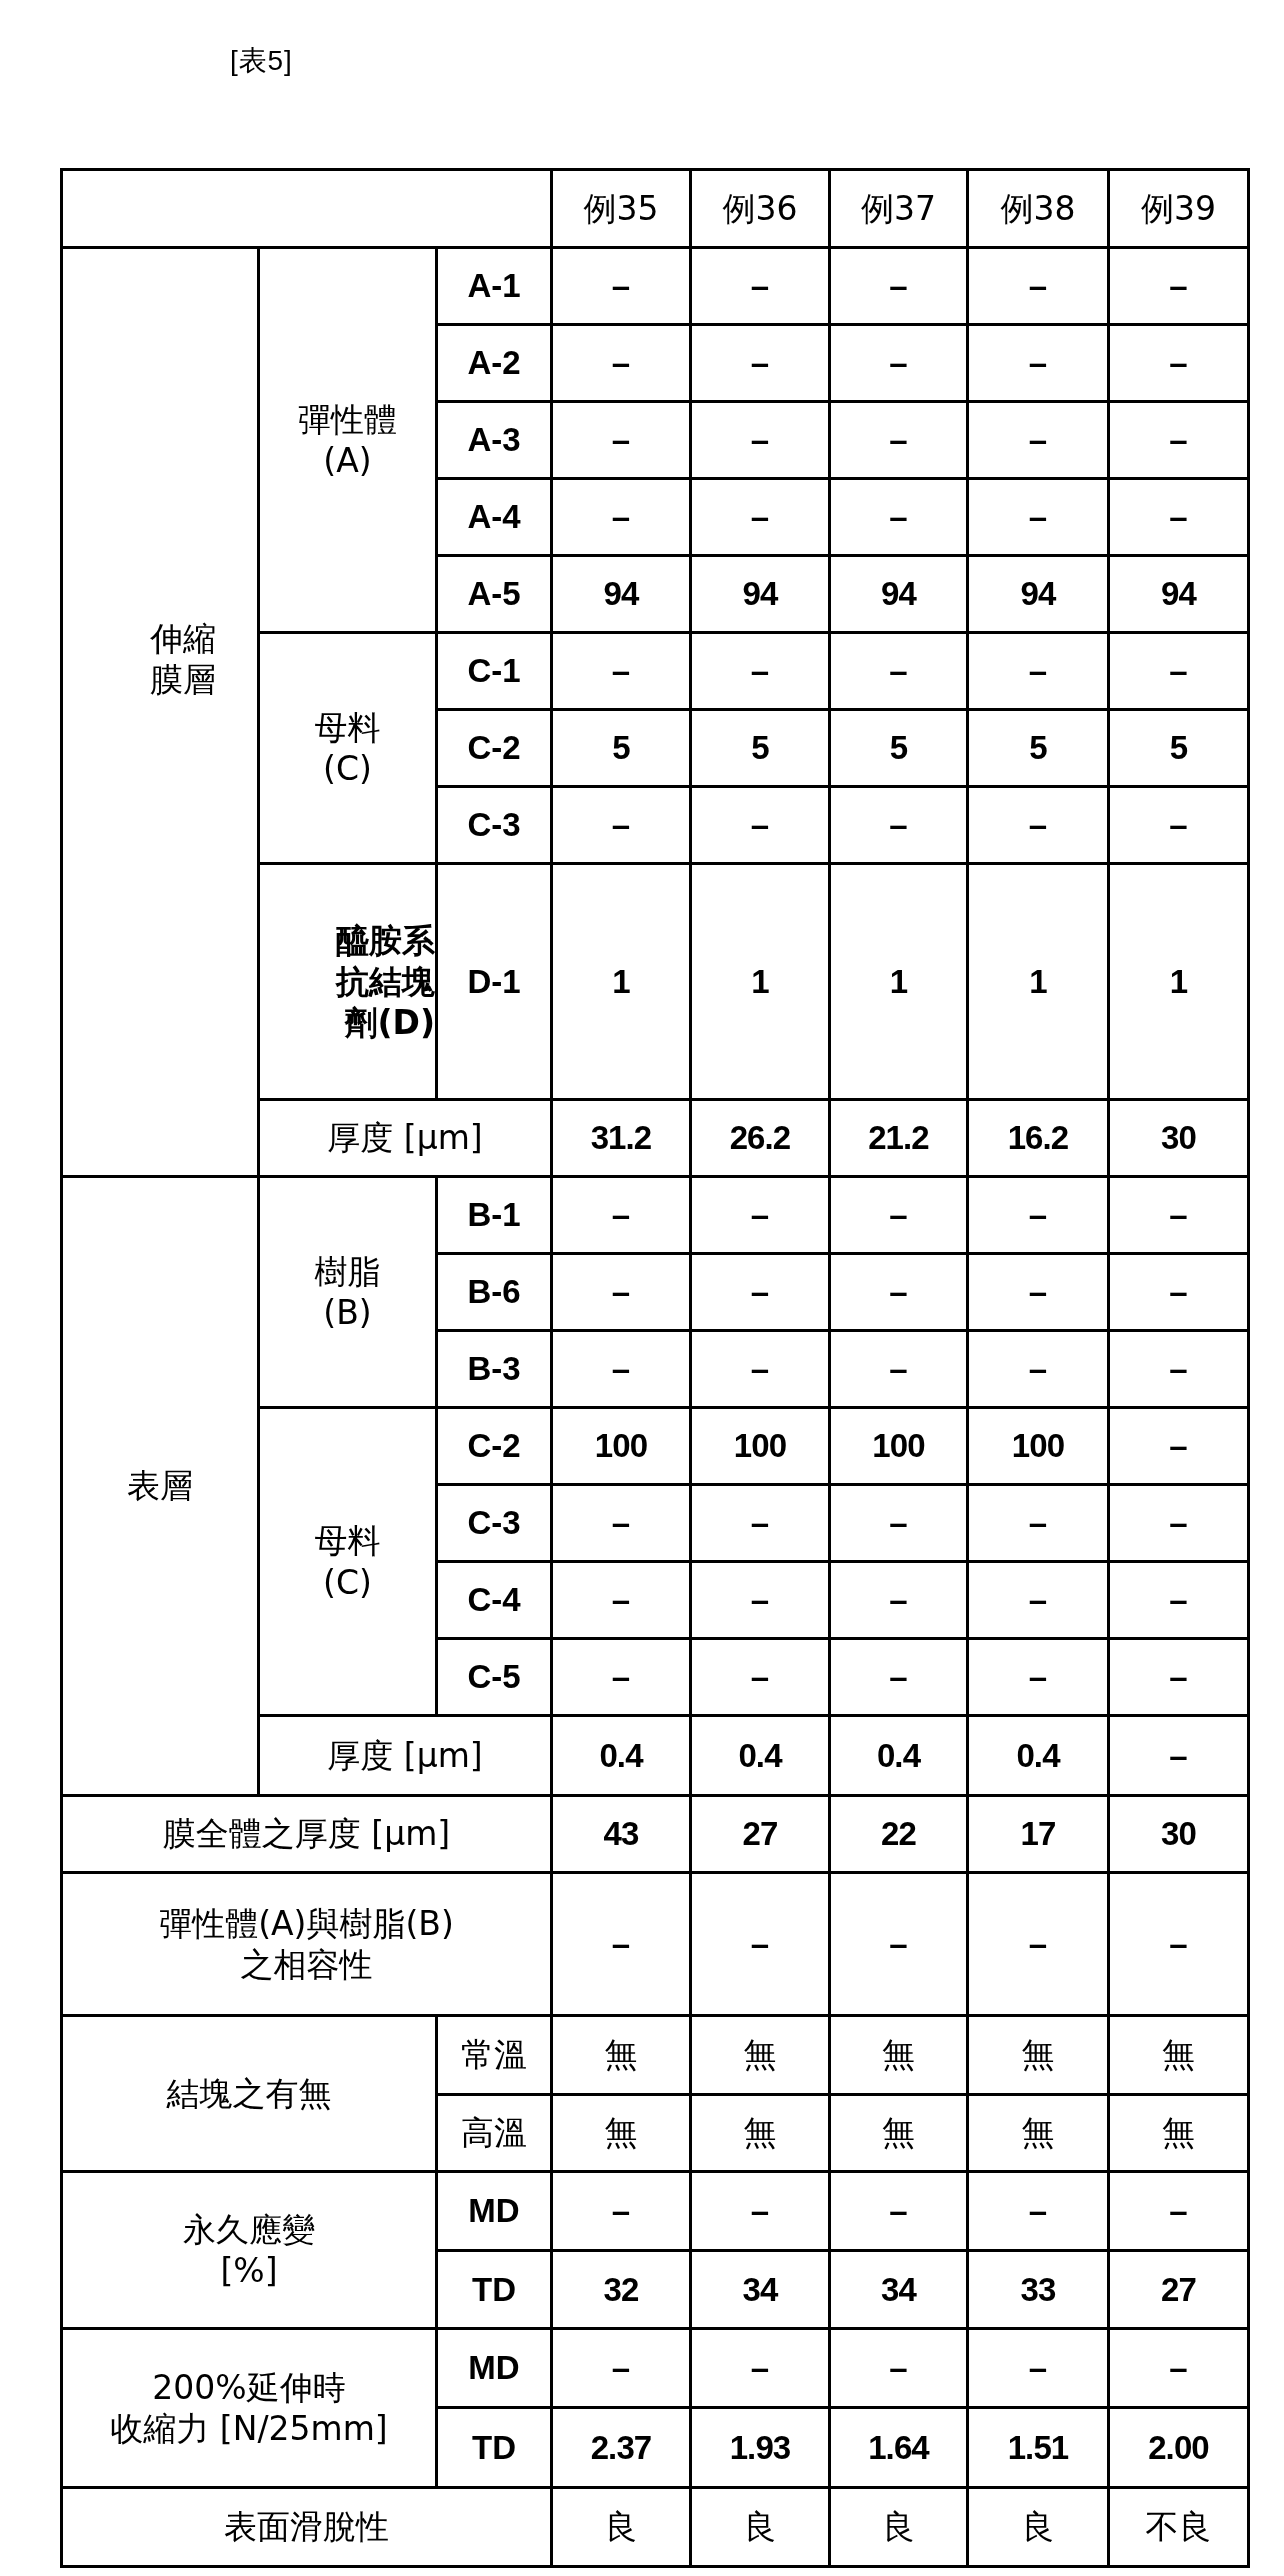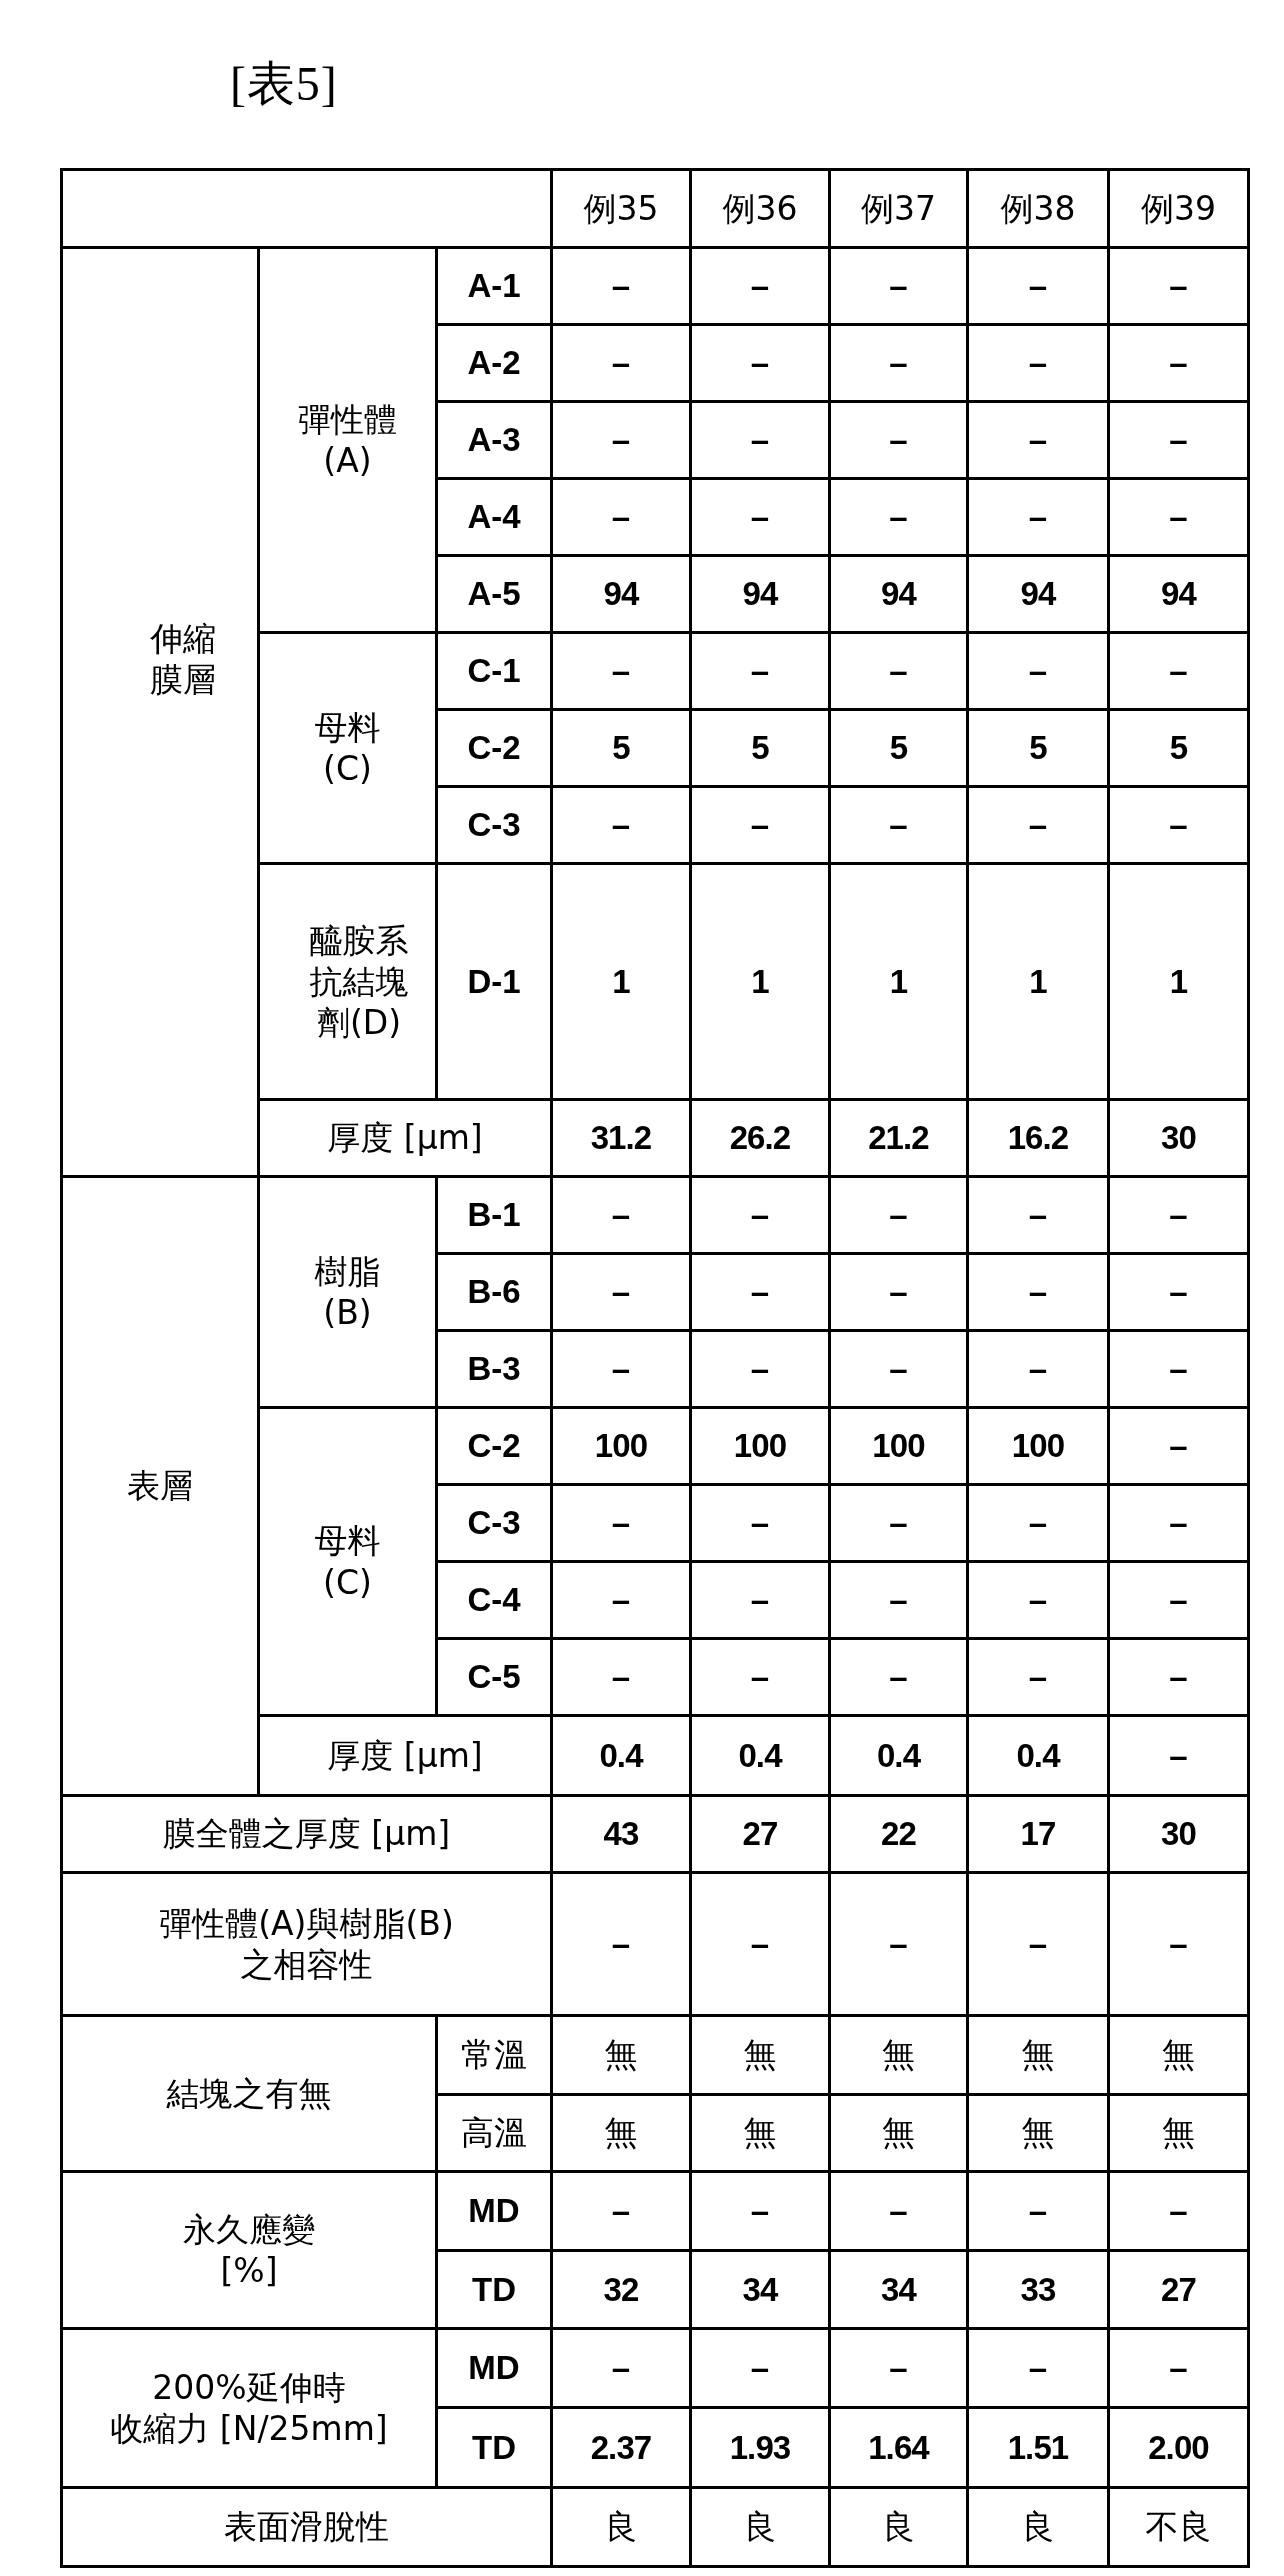--- a/index.html
+++ b/index.html
@@ -1,19 +1,19 @@
 <!DOCTYPE html>
 <html style="font-size:14px"><head>
 <meta charset="utf-8">
 <style>
   html, body { margin: 0; padding: 0; background: #ffffff; }
   body { width: 1284px; height: 2576px; position: relative; overflow: hidden;
          font-family: "DejaVu Sans", "Liberation Sans", sans-serif; color: #000; }
-  .title { position: absolute; left: 230px; top: 52px; font-size: 48px; letter-spacing: 0.9px;
-           font-family: Liberation Serif, serif; }
+  .title { position: absolute; left: 230px; top: 42px; font-size: 28px; letter-spacing: 0.9px;
+           font-family: Liberation Sans, sans-serif; }
   table.t { position: absolute; left: 60px; top: 168px; border-collapse: collapse;
             table-layout: fixed; width: 1188px; }
   table.t td { border: 3.5px solid #000; padding: 0; text-align: center; vertical-align: middle;
                font-size: 33px; line-height: 1.25; box-sizing: border-box; }
   .hdr { font-size: 39px; }
   .lbl { font-size: 33px; }
   .code { font-family: "Liberation Sans", "DejaVu Sans", sans-serif; font-weight: bold; font-size: 33px; }
   .num { font-family: Liberation Sans, sans-serif; font-weight: bold; font-size: 33px; letter-spacing: -0.9px; }
   .dash { font-family: "Liberation Sans", sans-serif; font-weight: bold; font-size: 32px; }
   .cjk { font-size: 35px; }
@@ -120,21 +120,21 @@
     <tr class="r88">
       <td class="code">C-3</td>
       <td class="dash">–</td>
       <td class="dash">–</td>
       <td class="dash">–</td>
       <td class="dash">–</td>
       <td class="dash">–</td>
     </tr>
 
     <tr class="r269">
-      <td class="lbl grp" style="text-align:center;padding-left:23px;">醯胺系
+      <td class="lbl grp" style="text-align:right;padding-left:23px;font-weight:bold;">醯胺系
 抗結塊
 劑(D)</td>
       <td class="code">D-1</td>
       <td class="num">1</td>
       <td class="num">1</td>
       <td class="num">1</td>
       <td class="num">1</td>
       <td class="num">1</td>
     </tr>
 

